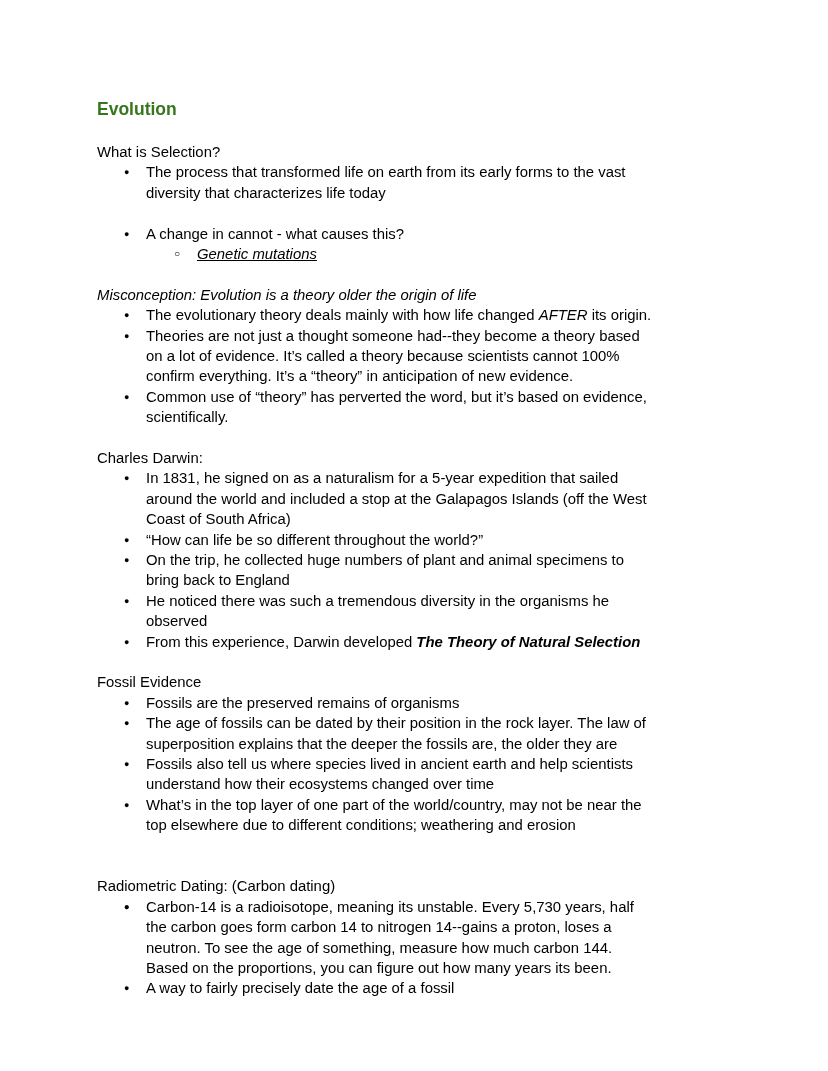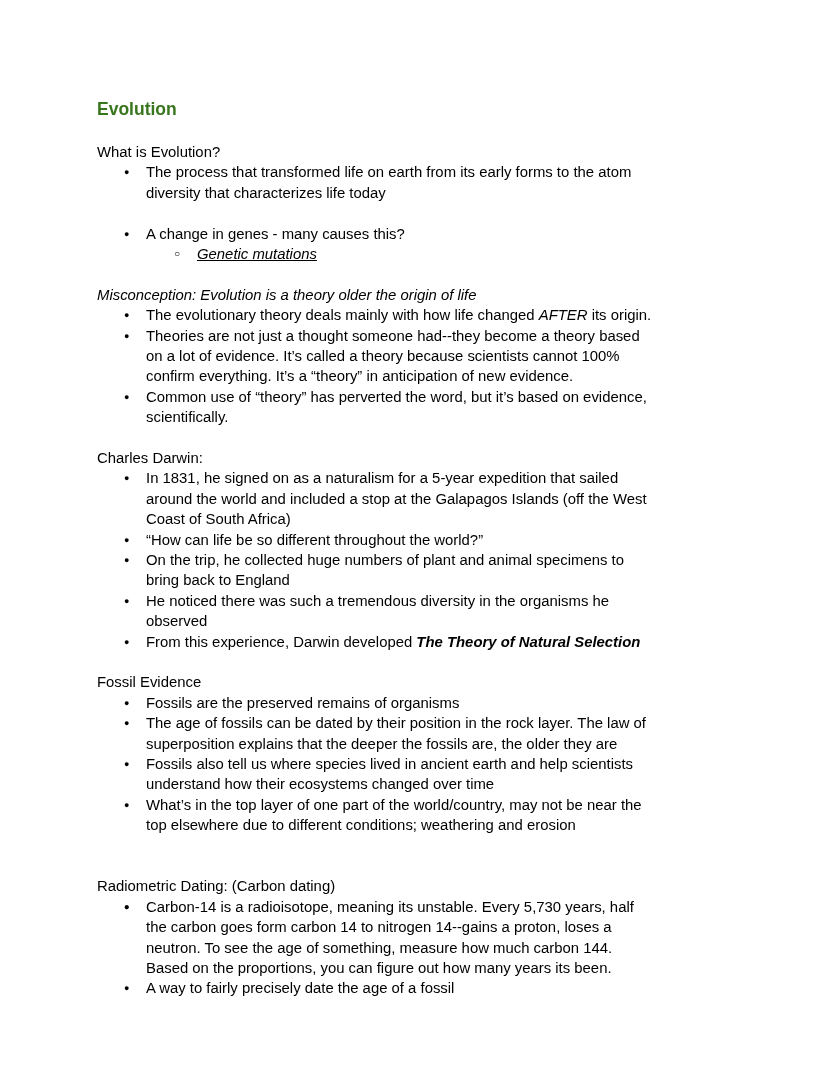--- a/index.html
+++ b/index.html
@@ -48,24 +48,24 @@
   .b { font-weight: 700; }
   .u { text-decoration: underline; }
 </style>
 </head>
 <body>
 
 <div class="doc-page">
   <div id="doc-body">
       <div class="h1" style="color: rgb(56, 118, 29);"><span class="b ">Evolution</span></div>
       <div class="blank"></div>
-      <div class="para"><span class="">What is Evolution?</span></div>
-      <div class="bullet l1"><span class="marker1">●</span><span class="">The process that transformed life on earth from its early forms to the atom diversity that characterizes life today</span></div>
+      <div class="para"><span class="">What is Selection?</span></div>
+      <div class="bullet l1"><span class="marker1">●</span><span class="">The process that transformed life on earth from its early forms to the vast diversity that characterizes life today</span></div>
       <div class="blank"></div>
-      <div class="bullet l1"><span class="marker1">●</span><span class="">A change in genes - many causes this?</span></div>
+      <div class="bullet l1"><span class="marker1">●</span><span class="">A change in cannot - what causes this?</span></div>
       <div class="bullet l2"><span class="marker2">○</span><span class="i u">Genetic mutations</span></div>
       <div class="blank"></div>
       <div class="para"><span class="i ">Misconception: Evolution is a theory older the origin of life</span></div>
       <div class="bullet l1"><span class="marker1">●</span><span class="">The evolutionary theory deals mainly with how life changed </span><span class="i ">AFTER</span><span class=""> its origin.</span></div>
       <div class="bullet l1"><span class="marker1">●</span><span class="">Theories are not just a thought someone had--they become a theory based on a lot of evidence. It’s called a theory because scientists cannot 100% confirm everything. It’s a “theory” in anticipation of new evidence.</span></div>
       <div class="bullet l1"><span class="marker1">●</span><span class="">Common use of “theory” has perverted the word, but it’s based on evidence, scientifically.</span></div>
       <div class="blank"></div>
       <div class="para"><span class="">Charles Darwin:</span></div>
       <div class="bullet l1"><span class="marker1">●</span><span class="">In 1831, he signed on as a naturalism for a 5-year expedition that sailed around the world and included a stop at the Galapagos Islands (off the West Coast of South Africa)</span></div>
       <div class="bullet l1"><span class="marker1">●</span><span class="">“How can life be so different throughout the world?”</span></div>

